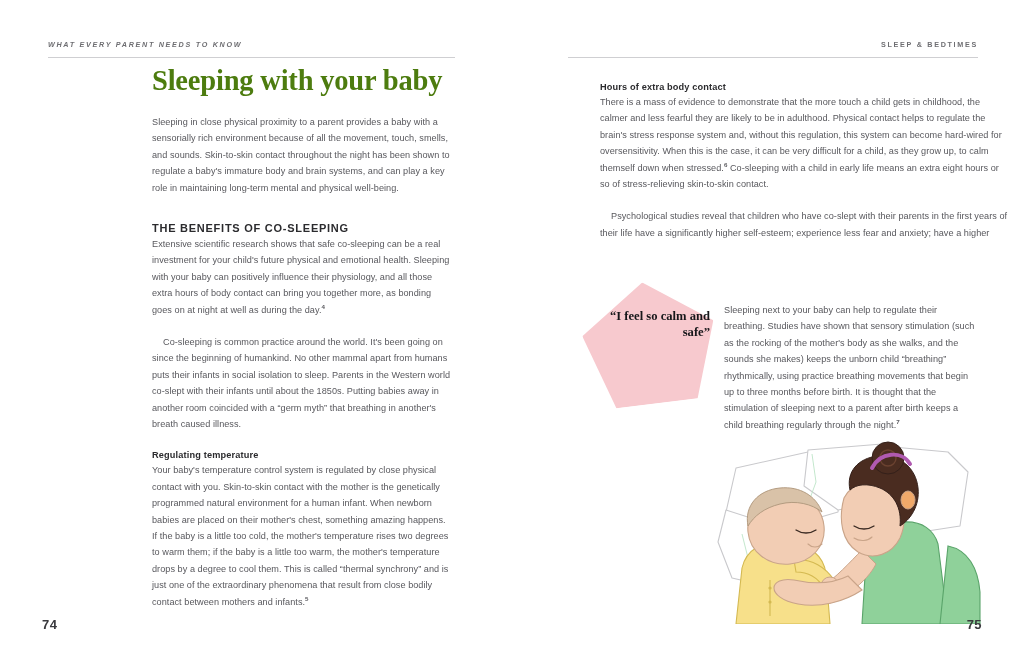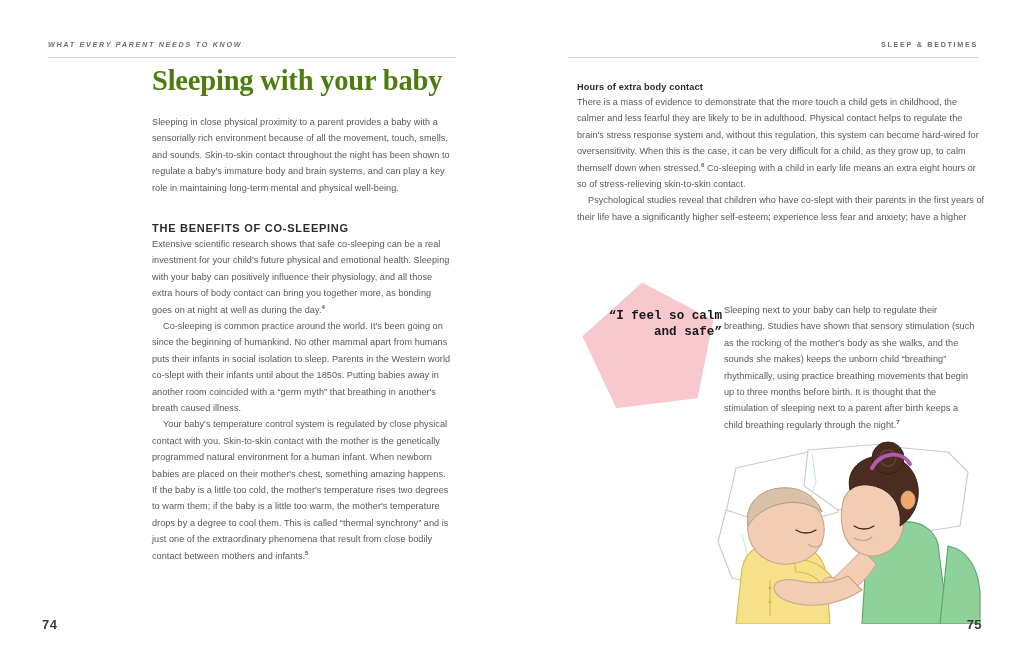--- a/index.html
+++ b/index.html
@@ -55,42 +55,42 @@
   }
   .folio-left  { left: 42px; }
   .folio-right { right: 42px; }
 
   
   .col {
     position: absolute;
     box-sizing: border-box;
   }
   .col-left  { left: 152px; top: 66px;  width: 300px; }
-  .col-right { left: 577px; top: 82px;  width: 410px; }
+  .col-right { left: 600px; top: 82px;  width: 410px; }
 
   h1.chapter-title {
     margin: 0 0 18px 0;
     font-family: "Liberation Serif", serif;
     font-size: 28.5px;
     font-weight: 700;
     color: #4d7c0f;
     letter-spacing: -0.2px;
     line-height: 1.05;
   }
 
   p.body {
     margin: 0;
     font-family: "Liberation Sans", sans-serif;
     font-size: 9.15px;
     line-height: 16.4px;
     color: #58585d;
     letter-spacing: .04px;
     text-align: left;
   }
-  p.body + p.body { text-indent: 11px; margin-top: 0; }
+  p.body + p.body { text-indent: 11px; margin-top: 16px; }
 
   .subhead {
     margin: 18px 0 2px 0;
     font-family: "Liberation Sans", sans-serif;
     font-size: 9.2px;
     font-weight: 700;
     color: #2b2b2e;
     letter-spacing: .15px;
   }
   .subhead.caps {
@@ -124,24 +124,24 @@
   }
   .pentagon {
     position: absolute;
     inset: 0;
     background: #f7c9ce;
     clip-path: polygon(50% 0%, 100% 36%, 81% 95%, 19% 95%, 0% 36%);
     transform: rotate(-7deg);
   }
   .pentagon-text {
     position: absolute;
-    left: 12px;
+    left: 0;
     top: 26px;
     width: 132px;
-    font-family: Liberation Mono, monospace;
+    font-family: Liberation Serif, serif;
     font-size: 12.6px;
     font-weight: 700;
     color: #17171a;
     line-height: 16px;
     text-align: right;
     padding-right: 6px;
     box-sizing: border-box;
   }
   .feature-text {
     position: absolute;
@@ -170,20 +170,21 @@
 
   <div class="col col-left">
     <h1 class="chapter-title">Sleeping with your baby</h1>
 
     <p class="body">Sleeping in close physical proximity to a parent provides a baby with a sensorially rich environment because of all the movement, touch, smells, and sounds. Skin-to-skin contact throughout the night has been shown to regulate a baby's immature body and brain systems, and can play a key role in maintaining long-term mental and physical well-being.</p>
 
     <div class="subhead caps first">The benefits of co-sleeping</div>
     <p class="body"><span>Extensive scientific research shows that safe co-sleeping can be a real investment for your child's future physical and emotional health. Sleeping with your baby can positively influence their physiology, and all those extra hours of body contact can bring you together more, as bonding goes on at night at well as during the day.</span><sup>4</sup></p>
     <p class="body"><span>Co-sleeping is common practice around the world. It's been going on since the beginning of humankind. No other mammal apart from humans puts their infants in social isolation to sleep. Parents in the Western world co-slept with their infants until about the 1850s. Putting babies away in another room coincided with a “germ myth” that breathing in another's breath caused illness.</span></p>
 
+    <div class="subhead">Regulating temperature</div>
     <p class="body"><span>Your baby's temperature control system is regulated by close physical contact with you. Skin-to-skin contact with the mother is the genetically programmed natural environment for a human infant. When newborn babies are placed on their mother's chest, something amazing happens. If the baby is a little too cold, the mother's temperature rises two degrees to warm them; if the baby is a little too warm, the mother's temperature drops by a degree to cool them. This is called “thermal synchrony” and is just one of the extraordinary phenomena that result from close bodily contact between mothers and infants.</span><sup>5</sup></p>
   </div>
 
   <div class="folio folio-left">74</div>
 
   <div class="runhead runhead-right">Sleep &amp; bedtimes</div>
   <div class="rule rule-right"></div>
 
   <div class="col col-right">
     <div class="subhead" style="margin-top:0">Hours of extra body contact</div>

